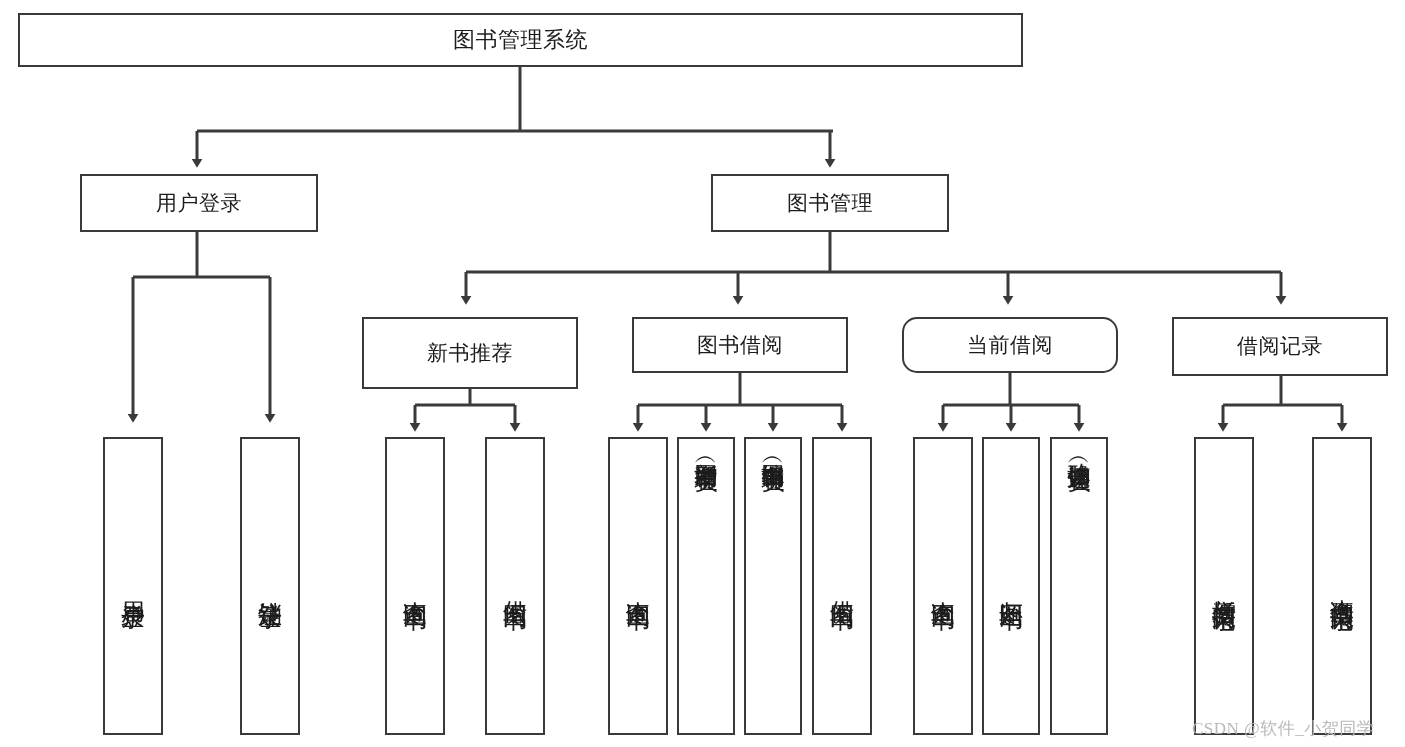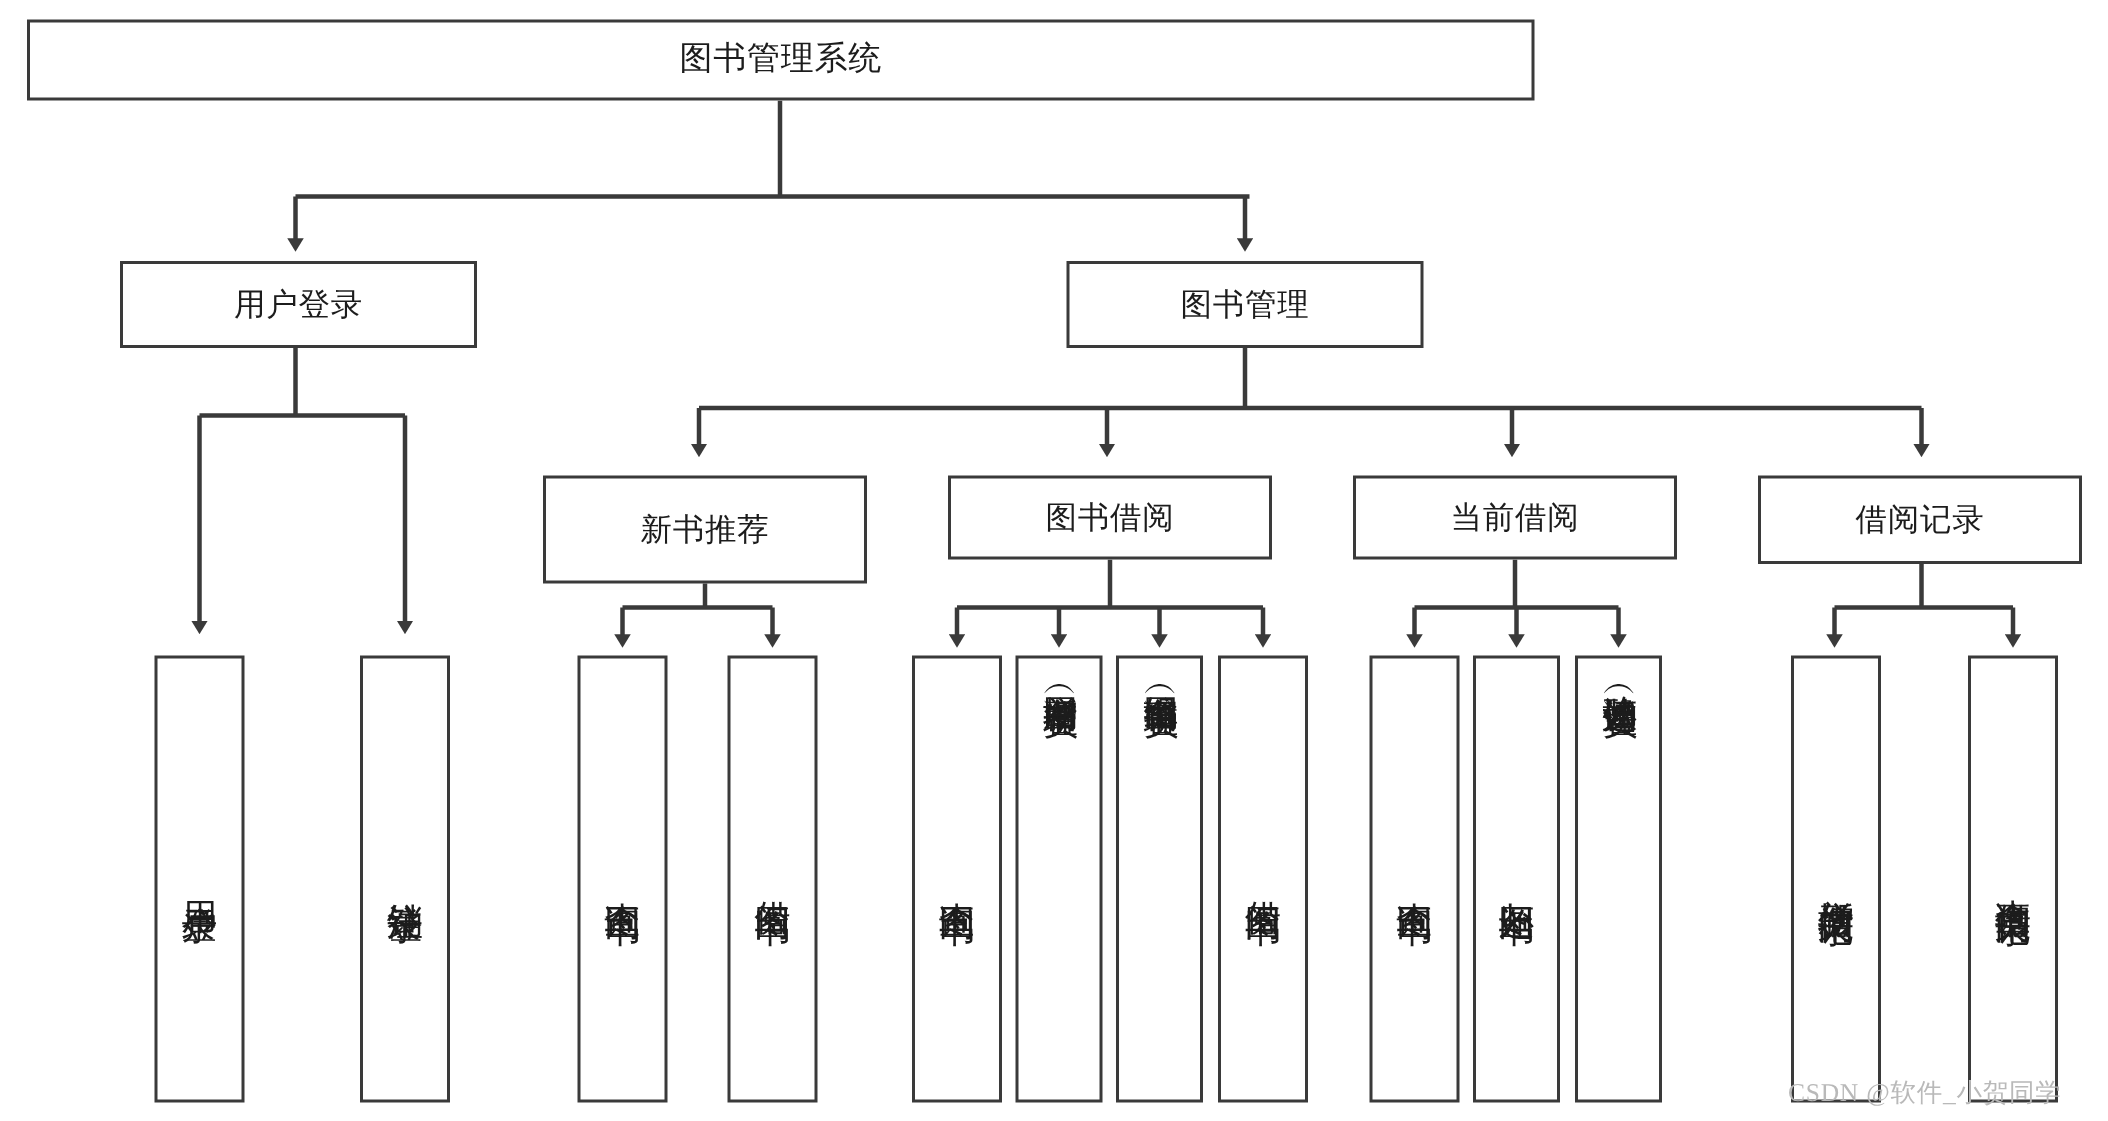--- a/index.html
+++ b/index.html
@@ -150,21 +150,21 @@
   </div>
 
   <div class="node horiz" style="left:362px; top:317px; width:216px; height:72px;">
     <span class="label">新书推荐</span>
   </div>
 
   <div class="node horiz" style="left:632px; top:317px; width:216px; height:56px;">
     <span class="label">图书借阅</span>
   </div>
 
-  <div class="node horiz" style="left:902px; top:317px; width:216px; height:56px;">
+  <div class="node horiz" style="left:902px; top:317px; width:216px; height:56px;border-radius:15px;">
     <span class="label">当前借阅</span>
   </div>
 
   <div class="node horiz" style="left:1172px; top:317px; width:216px; height:59px;">
     <span class="label">借阅记录</span>
   </div>
 
   <div class="node vert mid" style="left:103px; top:437px; width:60px; height:298px;">
     <span class="label">用户登录</span>
   </div>

